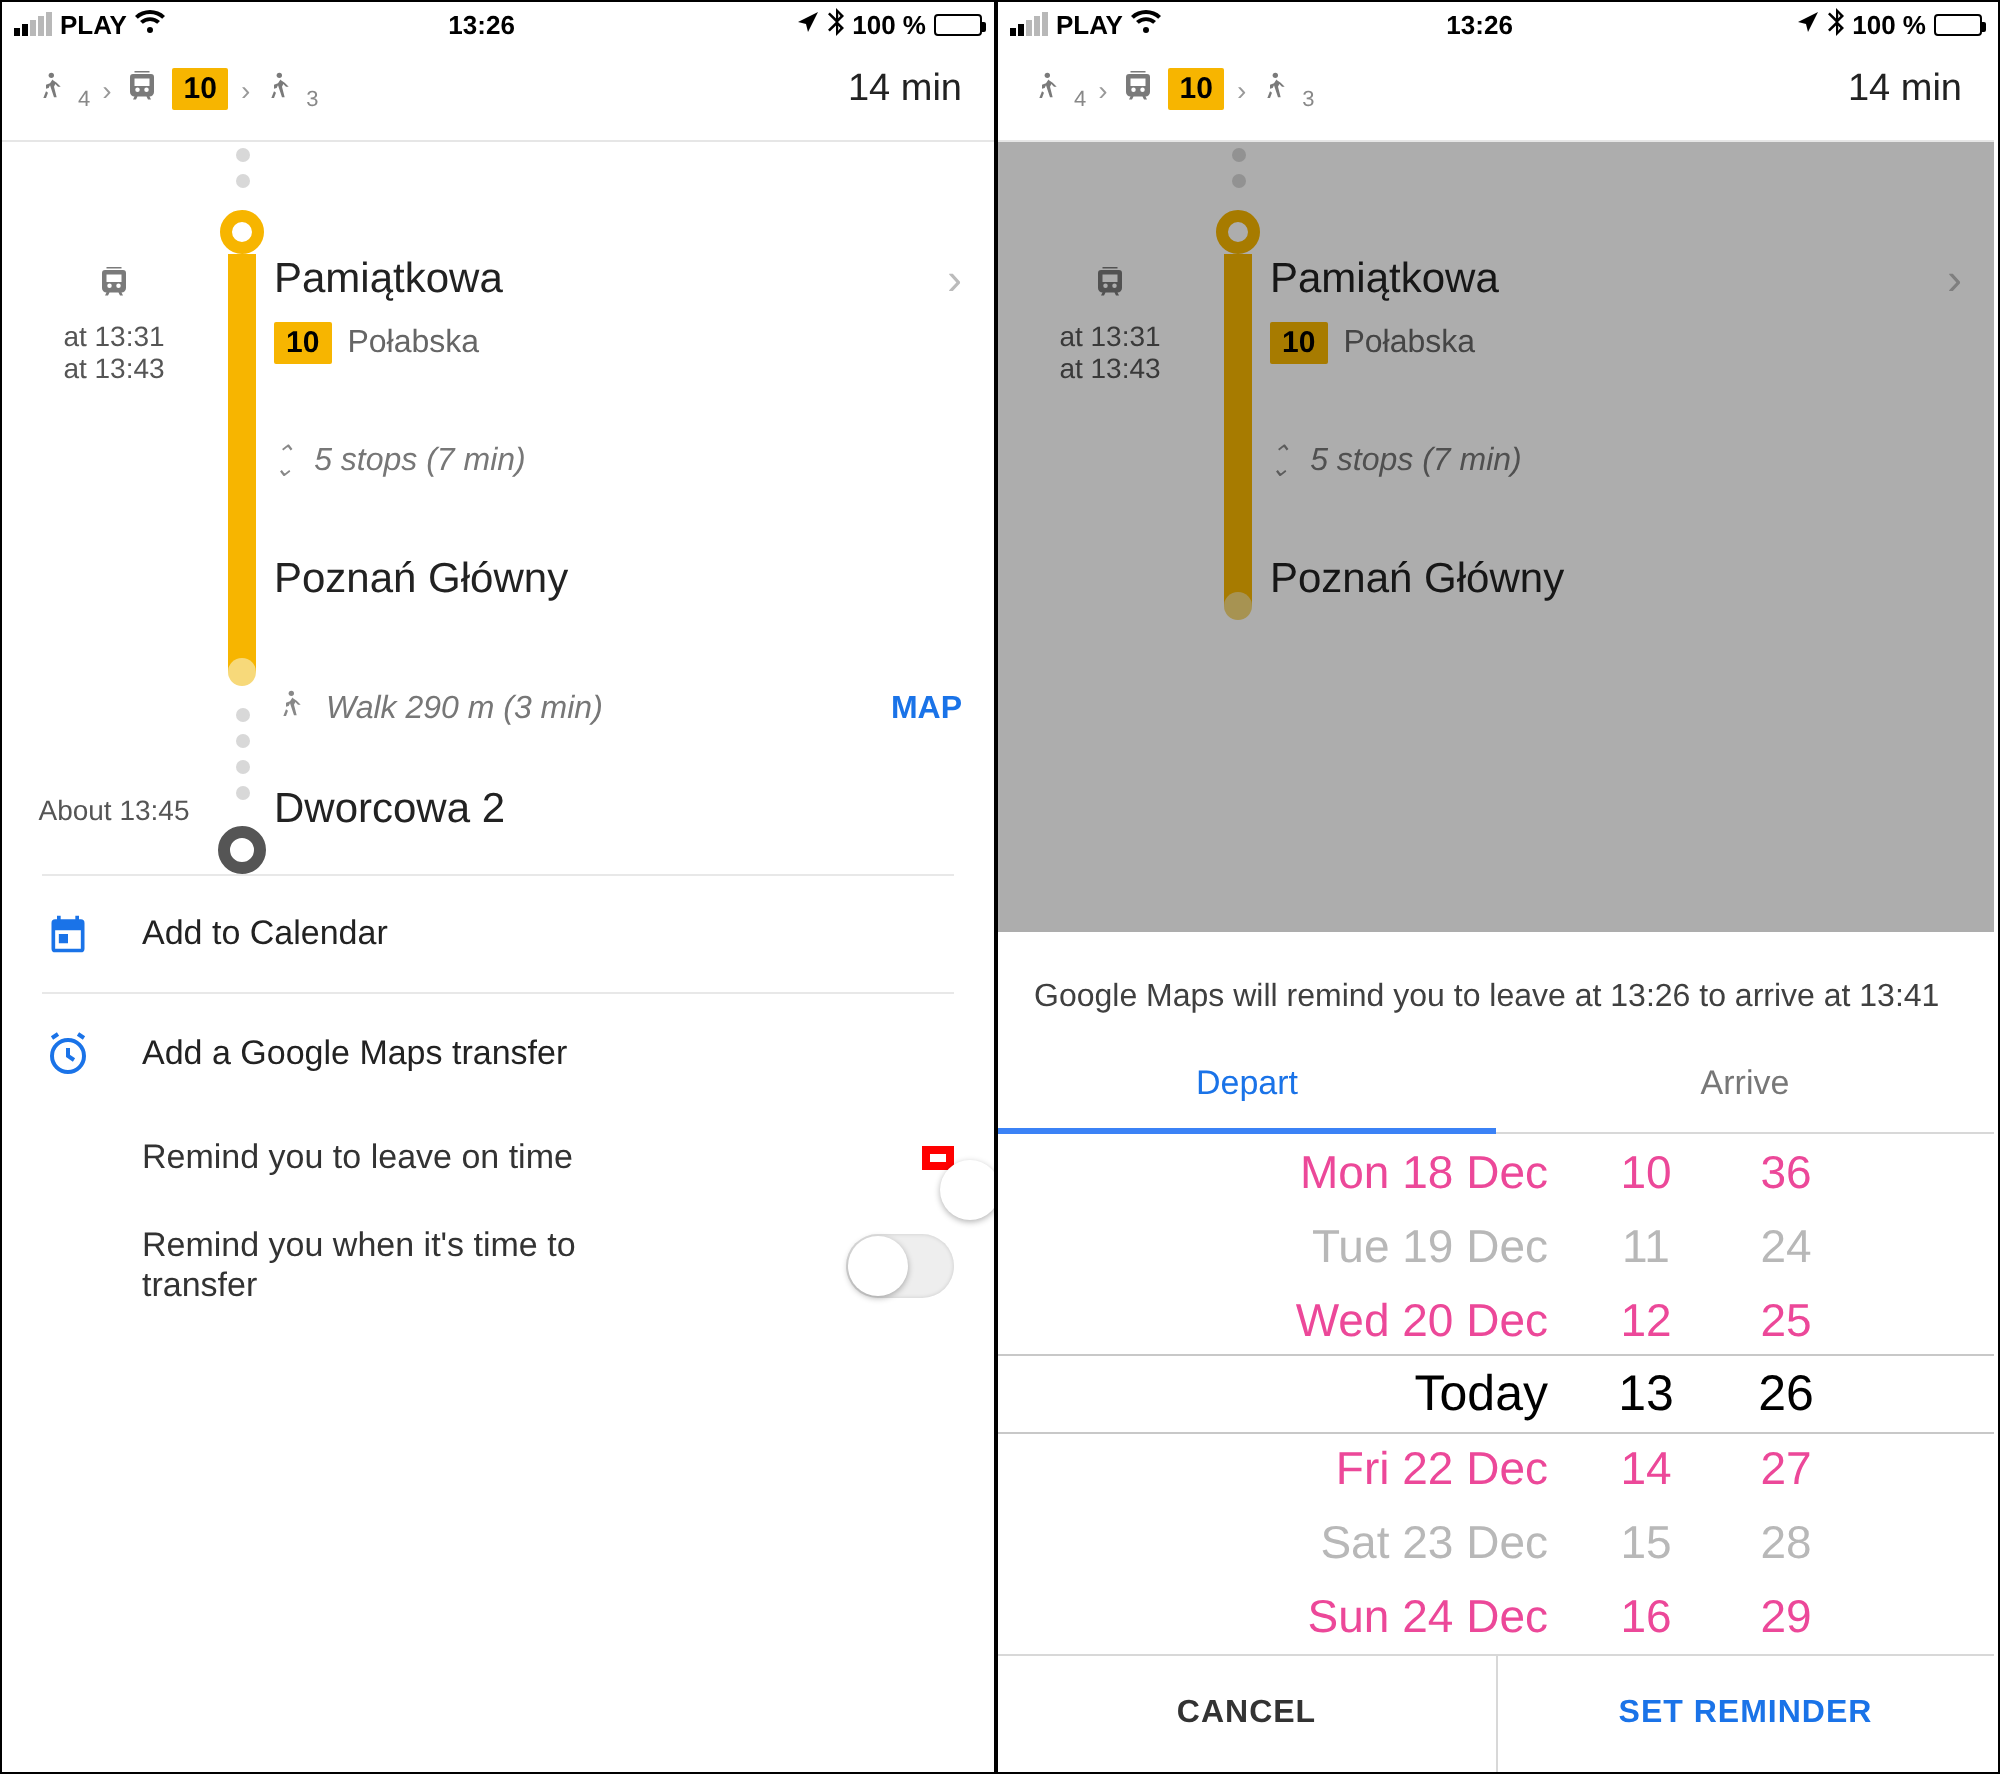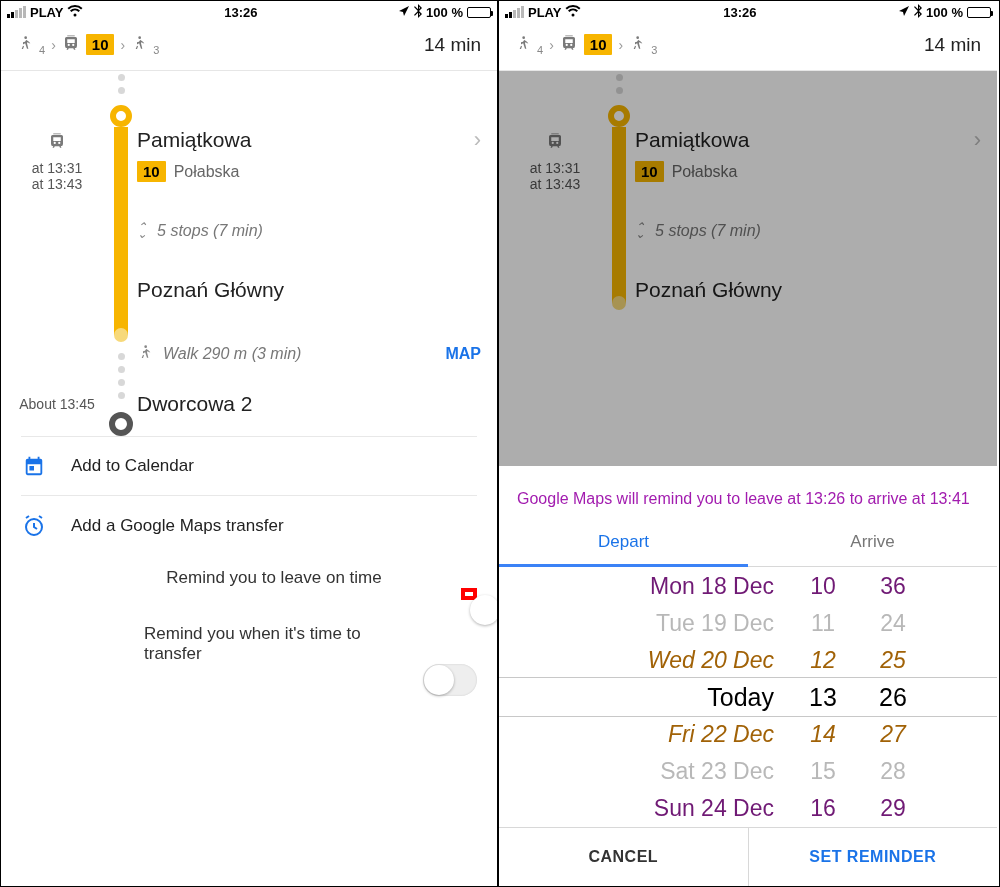--- a/index.html
+++ b/index.html
@@ -40,43 +40,43 @@
   .line-dest { display:flex; align-items:center; gap:8px; margin-top:8px; font-size:16px; color:#666; }
   .expand-row { display:flex; align-items:center; gap:10px; margin-top:40px; color:#777; font-style:italic; font-size:16px; }
   .updown { display:flex; flex-direction:column; line-height:7px; color:#888; font-size:12px; }
   .walk-row { display:flex; align-items:center; gap:10px; margin-top:2px; color:#777; font-style:italic; font-size:16px; }
   .map-link { color:#1a73e8; font-weight:600; font-size:16px; font-style:normal; margin-left:auto; }
   .divider { height:1px; background:#e8e8e8; margin:0 20px; }
   .action-row { display:flex; align-items:center; padding:18px 20px; gap:24px; font-size:17px; color:#222; }
   .action-icon { width:26px; display:flex; justify-content:center; }
   .cal-icon svg { width:22px; height:22px; fill:#1a73e8; }
   .alarm-icon svg { width:24px; height:24px; fill:none; stroke:#1a73e8; stroke-width:2; }
-  .toggle-row { display:flex; align-items:center; padding:12px 20px 12px 70px; font-size:17px; color:#333;flex-direction:column; }
+  .toggle-row { display:flex; align-items:center; padding:12px 20px 12px 70px; font-size:17px; color:#333; }
   .toggle { width:54px; height:32px; background:#eee; border-radius:16px; position:relative; box-shadow:inset 0 0 2px rgba(0,0,0,.15); margin-left:auto; }
   .toggle-knob { width:30px; height:30px; background:#fff; border-radius:50%; position:absolute; top:1px; left:1px; box-shadow:0 1px 3px rgba(0,0,0,.3); }
   .highlight-box { border:4px solid #ff0000; padding:2px 4px; margin-left:auto; }
   .footer { border-top:1px solid #e6e6e6; padding:16px 14px; }
   .footer-link { color:#1a73e8; font-size:17px; white-space:nowrap; overflow:hidden; text-overflow:ellipsis; }
   
   .dimmed { position:absolute; inset:0; background:rgba(0,0,0,.32); }
   .sheet { position:absolute; left:0; right:0; bottom:0; background:#fff; display:flex; flex-direction:column; }
   .sheet-header { padding:16px 18px 10px 18px; }
   .sheet-title { font-size:18px; color:#222; font-weight:500; }
-  .sheet-sub { font-size:16px; color:#a21caf; margin-top:6px; line-height:1.35; }
+  .sheet-sub { font-size:16px; color:#404040; margin-top:6px; line-height:1.35; }
   .tabs { display:flex; }
   .tab { flex:1; text-align:center; padding:12px 0; font-size:17px; color:#777; border-bottom:1px solid #d8d8d8; }
   .tab.active { color:#1a73e8; border-bottom:3px solid #3b82f6; font-weight:500; }
   .picker { position:relative; height:260px; display:flex; justify-content:center; align-items:center; overflow:hidden; }
   .picker-col { display:flex; flex-direction:column; align-items:center; font-size:23px; }
   .picker-col.date { width:220px; align-items:flex-end; padding-right:14px; }
   .picker-col.hh, .picker-col.mm { width:70px; }
   .prow { height:37px; display:flex; align-items:center; color:#b8b8b8; }
-  .prow.near { color:#a16207;font-style:italic; }
+  .prow.near { color:#ec4899; }
   .prow.sel { color:#000; font-size:25px; }
-  .prow.faint { color:#701a75; }
+  .prow.faint { color:#ec4899; }
   .picker-lines { position:absolute; left:0; right:0; top:50%; transform:translateY(-50%); height:40px; border-top:1px solid #c8c8c8; border-bottom:1px solid #c8c8c8; pointer-events:none; }
   .sheet-actions { display:flex; border-top:1px solid #d8d8d8; }
   .sheet-btn { flex:1; text-align:center; padding:20px 0; font-size:16px; font-weight:600; letter-spacing:.5px; }
   .sheet-btn.cancel { color:#333; border-right:1px solid #d8d8d8; }
   .sheet-btn.set { color:#1a73e8; }
   .timeline-area { position:relative; padding-top:20px; }
   .abs-timeline { position:absolute; left:109px; top:0; bottom:0; width:22px; display:flex; flex-direction:column; align-items:center; }
 </style>
 </head>
 <body>

